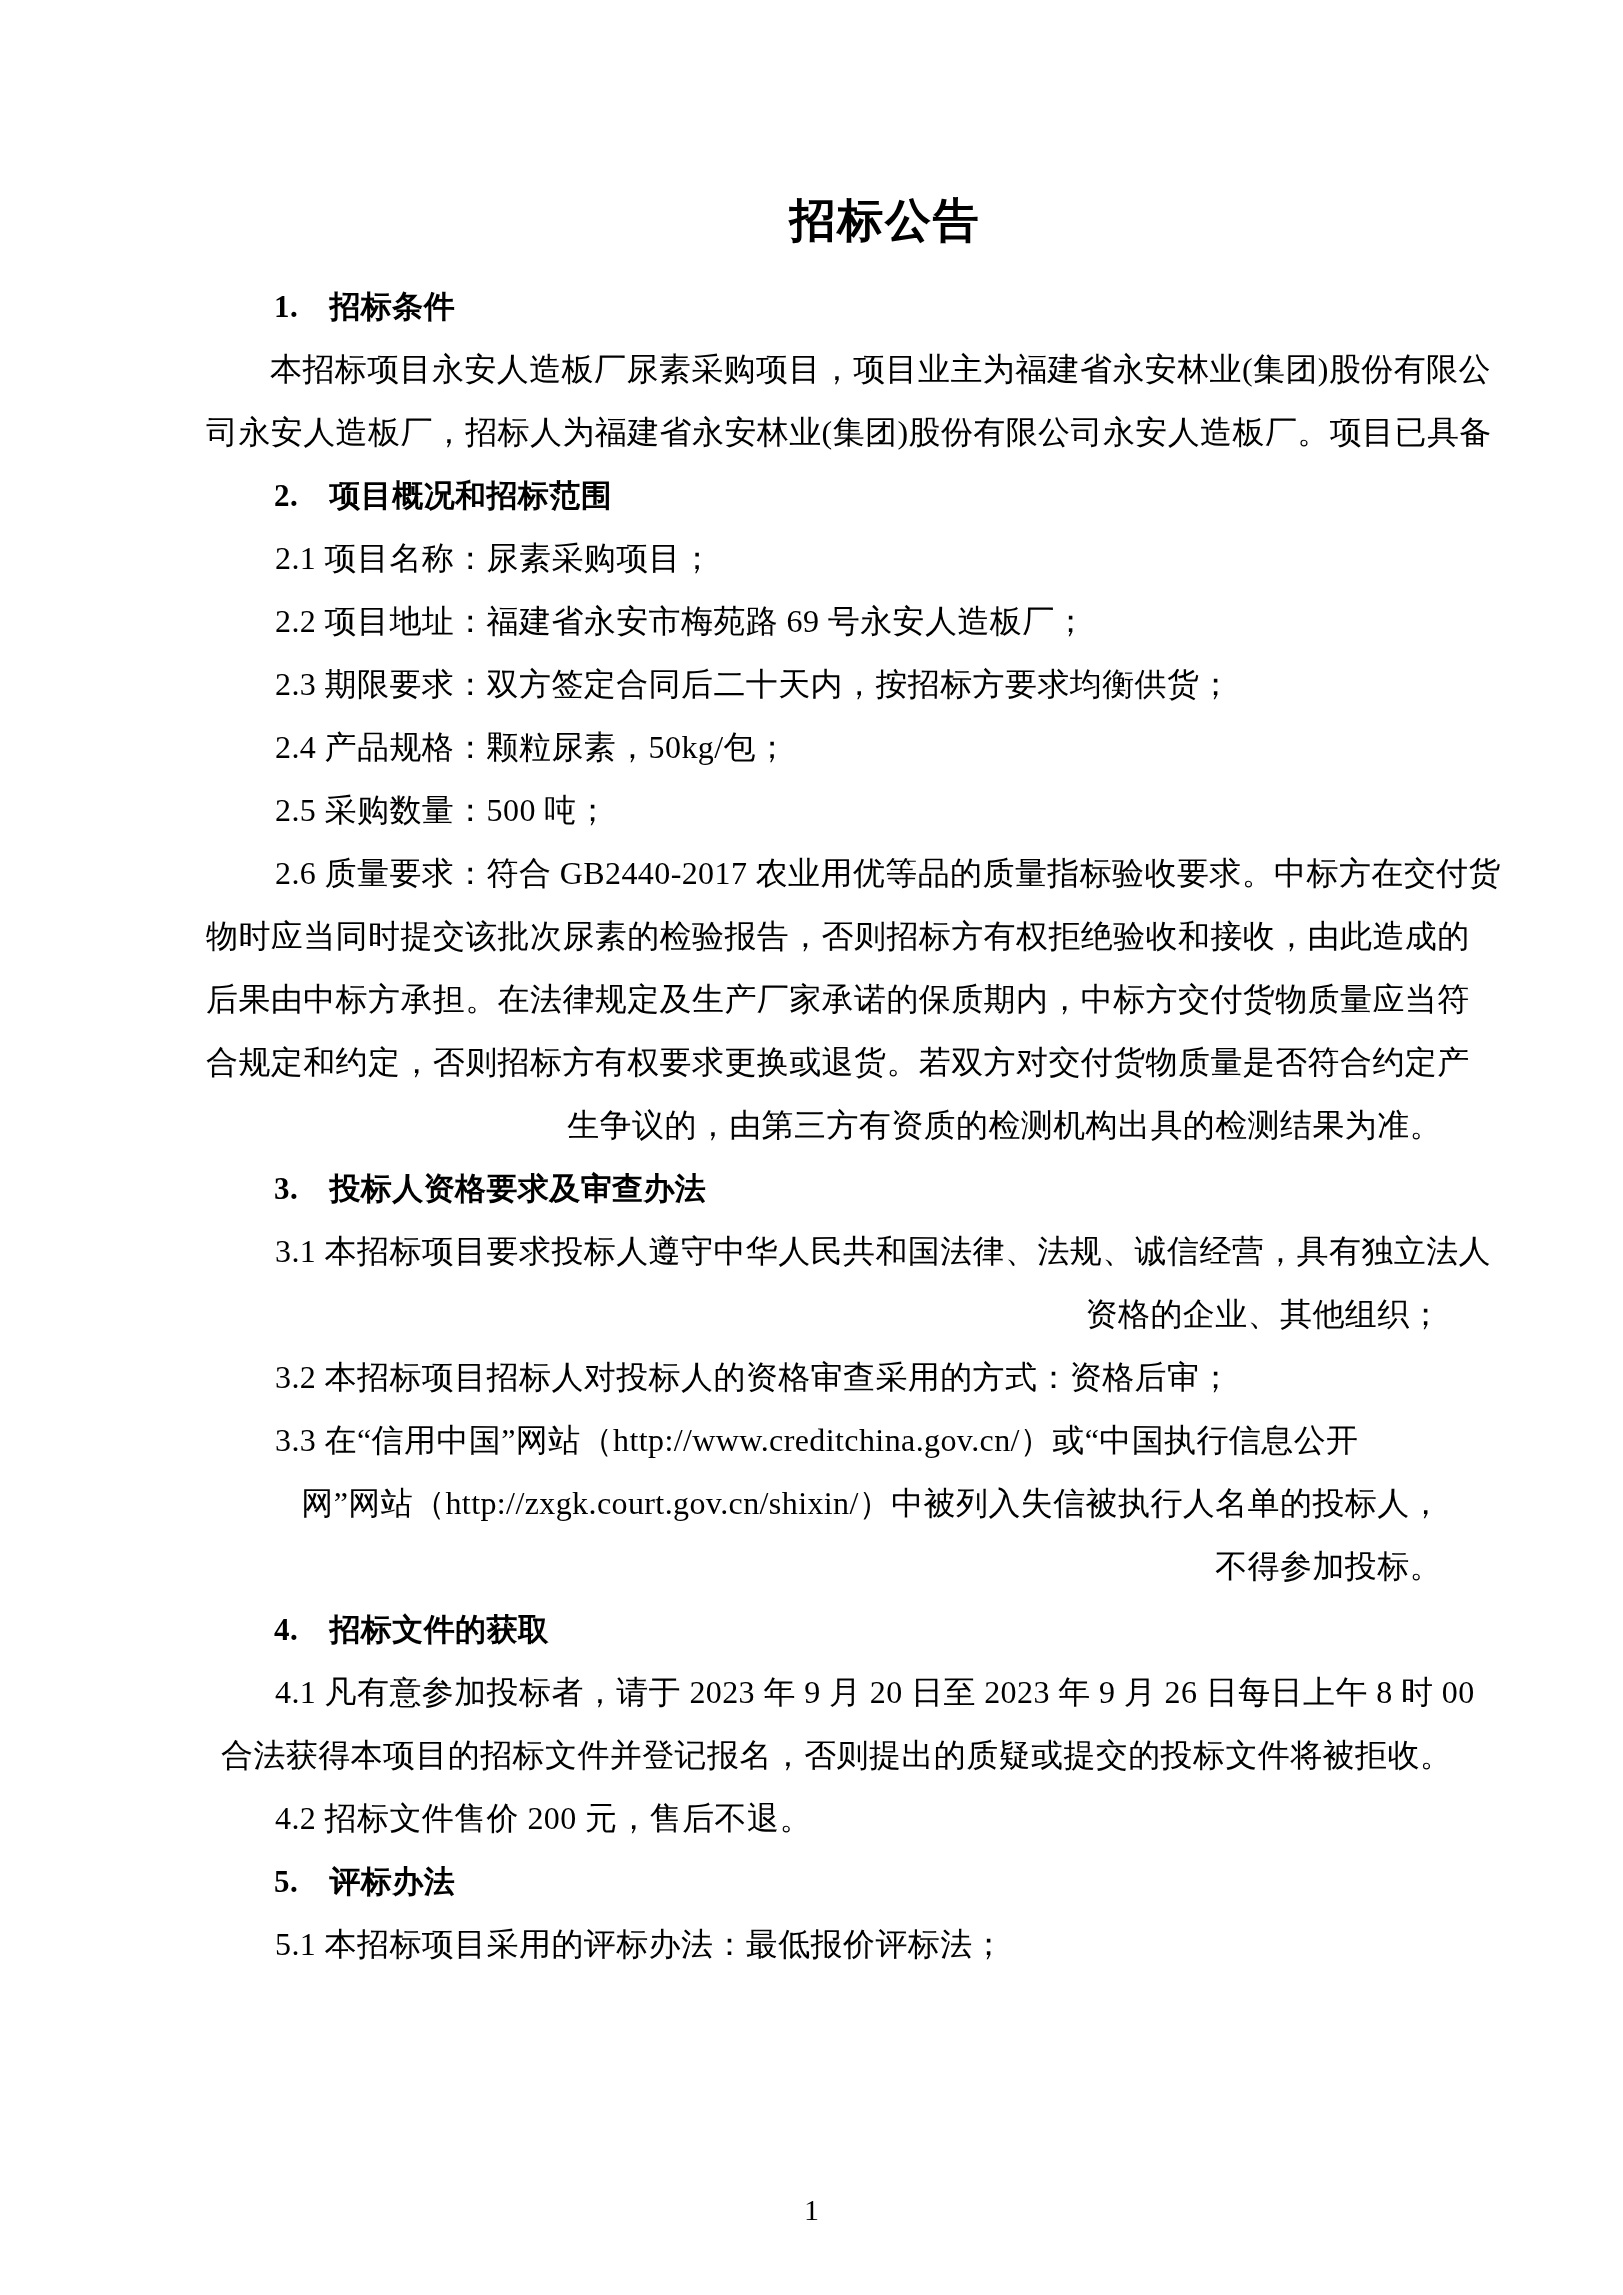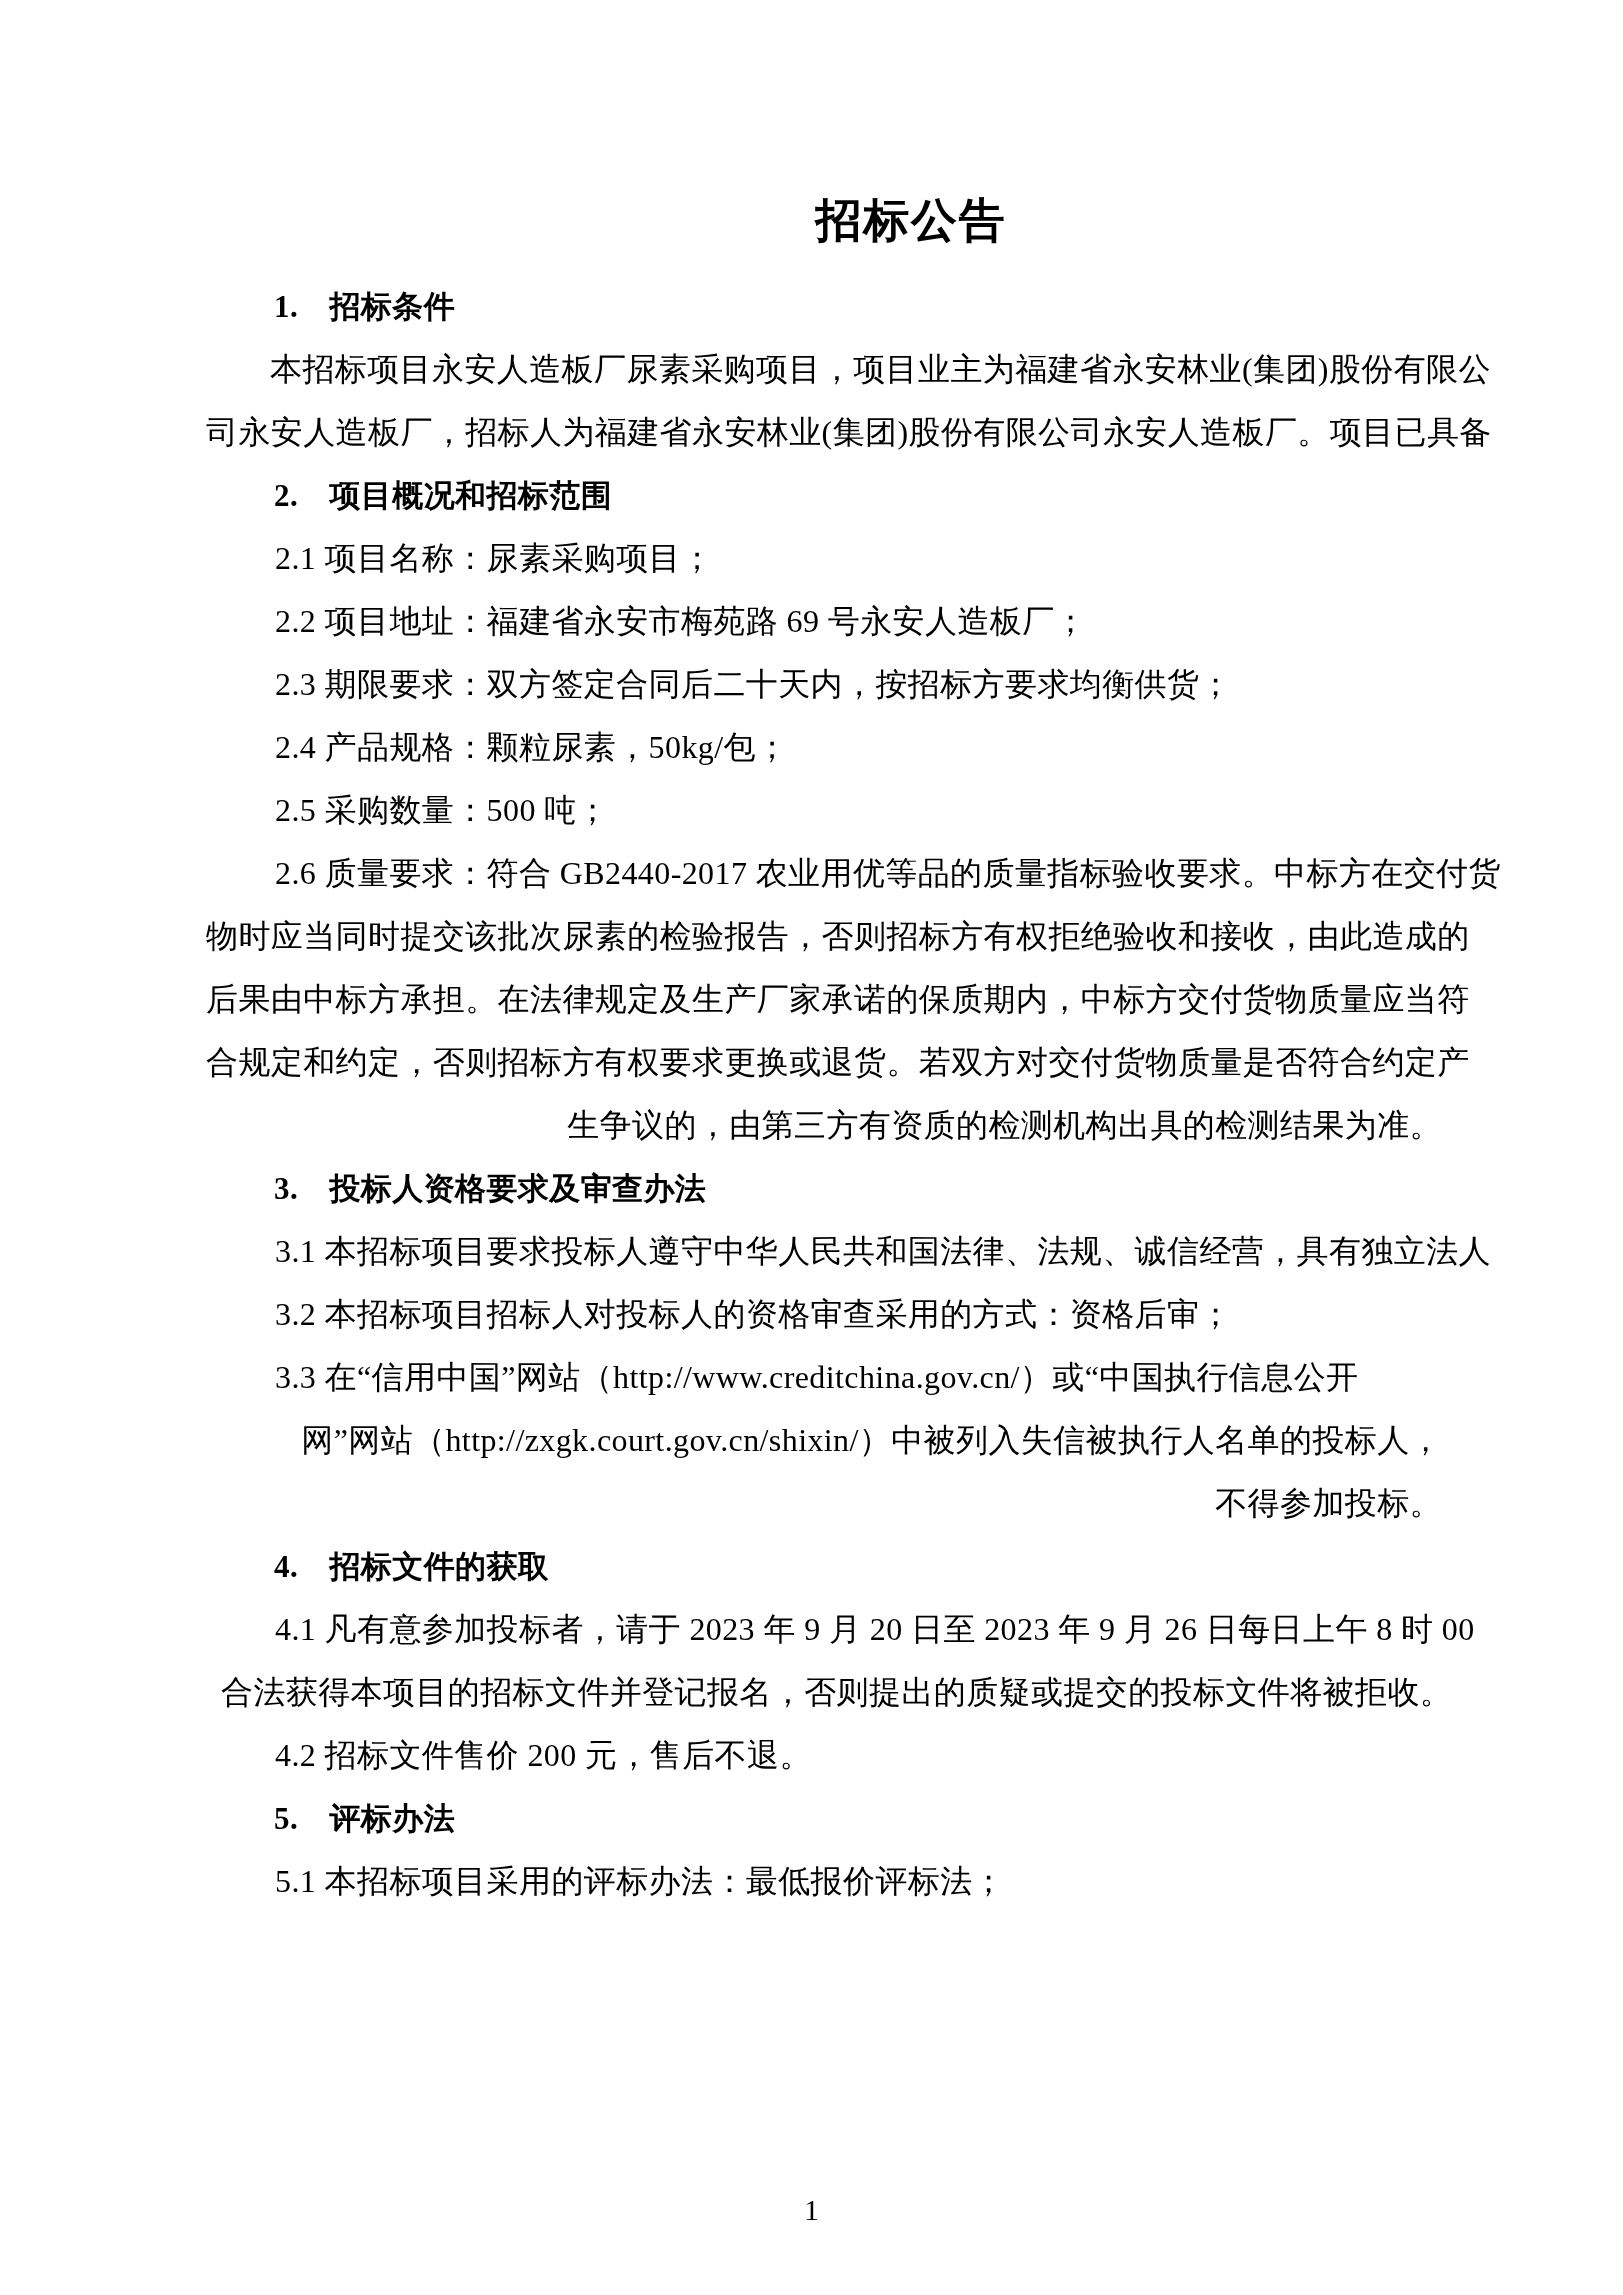--- a/index.html
+++ b/index.html
@@ -7,21 +7,21 @@
     width: 1623px; height: 2295px;
     background: #ffffff;
     position: relative;
     font-family: "Liberation Serif", "DejaVu Serif", serif;
     color: #000000;
     overflow: hidden;
   }
   .page { position: absolute; inset: 0; background: #ffffff; }
   .doc-title {
     position: absolute;
-    left: 234px; top: 174px; width: 1236px;
+    left: 208px; top: 174px; width: 1236px;
     padding-left: 59px;
     text-align: center;
     font-size: 46px; font-weight: bold;
     line-height: 93px;
     letter-spacing: 1.7px;
     white-space: nowrap;
   }
   .doc-body {
     position: absolute;
     left: 206px; top: 275px; width: 1236px;
@@ -61,20 +61,21 @@
       <div class="line sub">2.3 期限要求：双方签定合同后二十天内，按招标方要求均衡供货；</div>
       <div class="line sub">2.4 产品规格：颗粒尿素，50kg/包；</div>
       <div class="line sub">2.5 采购数量：500 吨；</div>
       <div class="line sub">2.6 质量要求：符合 GB2440-2017 农业用优等品的质量指标验收要求。中标方在交付货</div>
       <div class="line cont">物时应当同时提交该批次尿素的检验报告，否则招标方有权拒绝验收和接收，由此造成的</div>
       <div class="line cont">后果由中标方承担。在法律规定及生产厂家承诺的保质期内，中标方交付货物质量应当符</div>
       <div class="line cont">合规定和约定，否则招标方有权要求更换或退货。若双方对交付货物质量是否符合约定产</div>
       <div class="line cont">生争议的，由第三方有资质的检测机构出具的检测结果为准。</div>
       <div class="line heading">3.　投标人资格要求及审查办法</div>
       <div class="line sub">3.1 本招标项目要求投标人遵守中华人民共和国法律、法规、诚信经营，具有独立法人</div>
+      <div class="line cont">资格的企业、其他组织；</div>
       <div class="line sub">3.2 本招标项目招标人对投标人的资格审查采用的方式：资格后审；</div>
       <div class="line sub">3.3 在“信用中国”网站（http://www.creditchina.gov.cn/）或“中国执行信息公开</div>
       <div class="line cont">网”网站（http://zxgk.court.gov.cn/shixin/）中被列入失信被执行人名单的投标人，</div>
       <div class="line cont">不得参加投标。</div>
       <div class="line heading">4.　招标文件的获取</div>
       <div class="line sub">4.1 凡有意参加投标者，请于 2023 年 9 月 20 日至 2023 年 9 月 26 日每日上午 8 时 00</div>
       <div class="line cont41">合法获得本项目的招标文件并登记报名，否则提出的质疑或提交的投标文件将被拒收。</div>
       <div class="line sub">4.2 招标文件售价 200 元，售后不退。</div>
       <div class="line heading">5.　评标办法</div>
       <div class="line sub">5.1 本招标项目采用的评标办法：最低报价评标法；</div>

